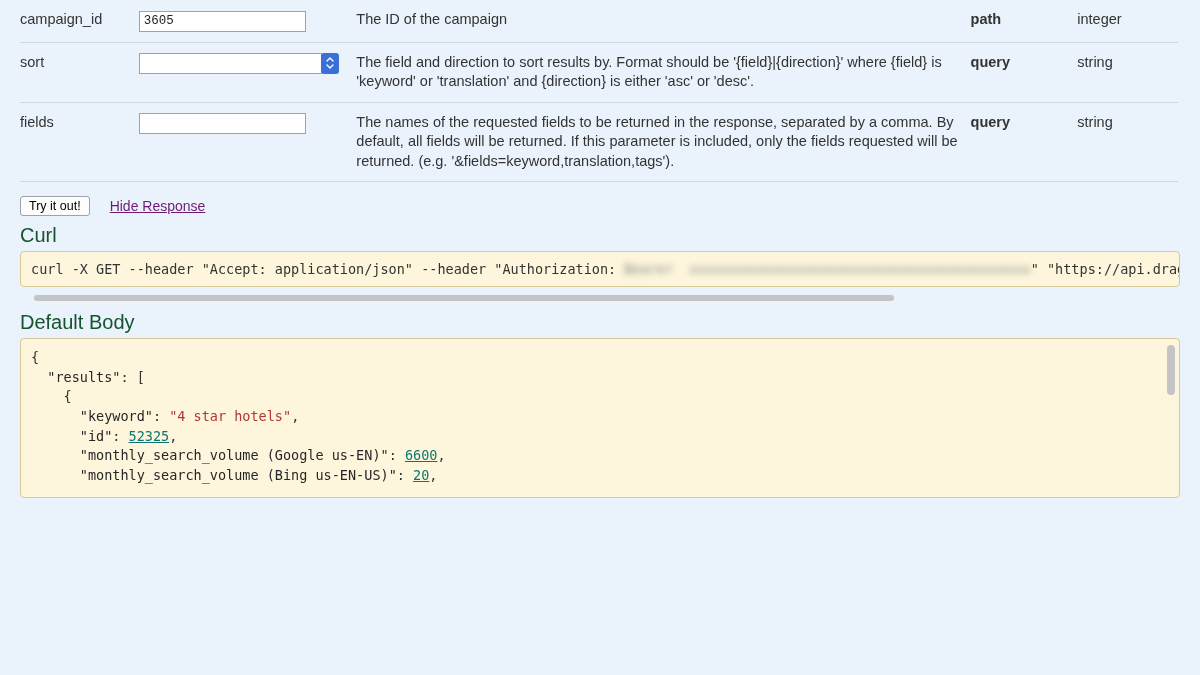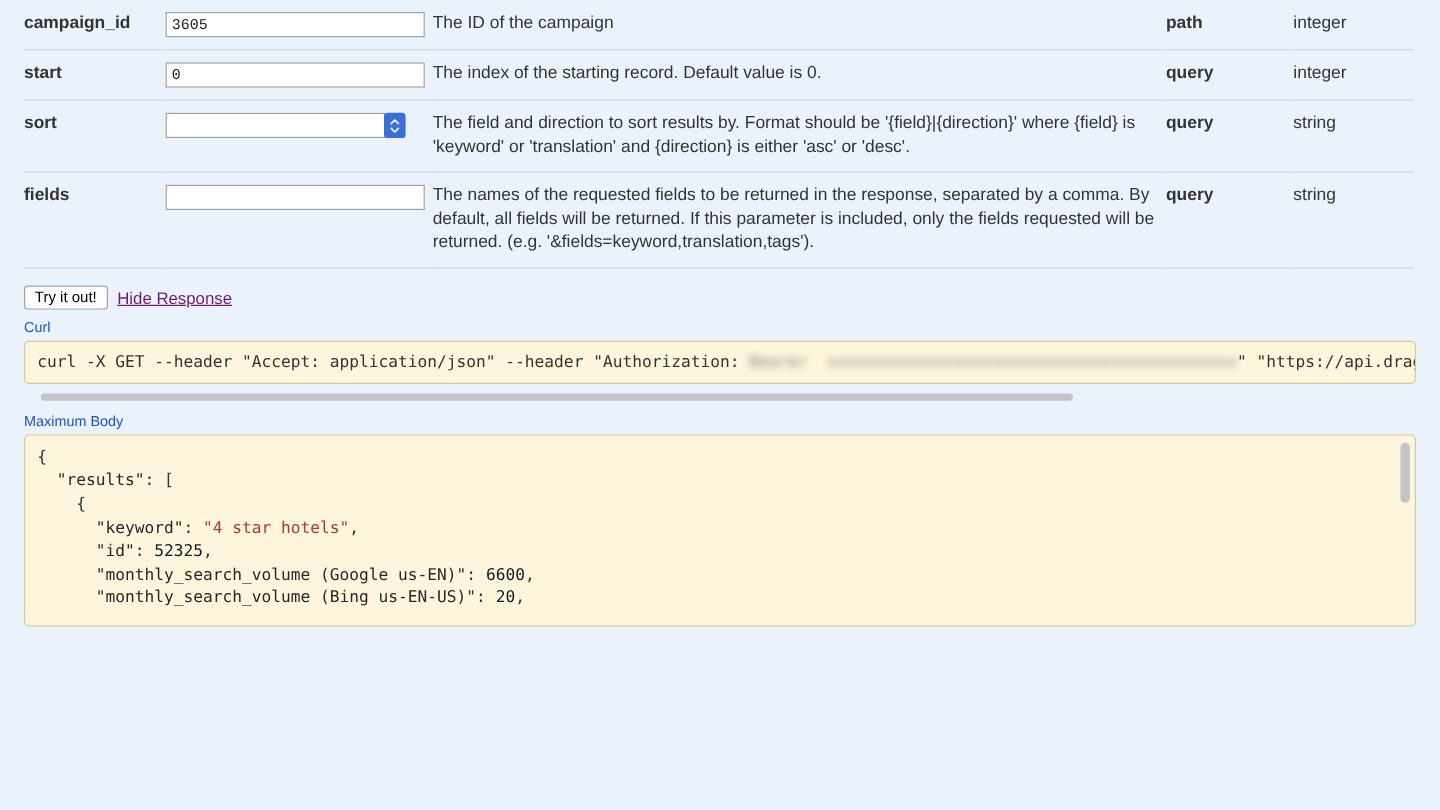--- a/index.html
+++ b/index.html
@@ -25,27 +25,27 @@
   .params-table tr {
     border-bottom: 1px solid #cfd7de;
   }
   .params-table td {
     padding: 10px 6px 10px 0;
     vertical-align: top;
     font-size: 14.5px;
     color: #333;
     line-height: 1.35;
   }
-  .col-name { width: 118px; font-weight: 700; color: #222; margin-left: 41px; }
+  .col-name { width: 118px; font-weight: 400; color: #222; margin-left: 41px; }
   .col-input { width: 216px; }
   .col-desc  { width: 610px; color: #333; }
   .col-in    { width: 106px; font-weight: 700; color: #333; }
   .col-type  { width: 100px; color: #333; }
   input.text-field {
-    width: 216px;
+    width: 167px;
     height: 21px;
     border: 1px solid #9da3a8;
     background: #fff;
     font-family: "Courier New", monospace;
     font-size: 12.5px;
     padding: 1px 4px;
     color: #222;
   }
   .select-wrapper {
     display:flex;
@@ -66,39 +66,39 @@
     background: #3b6fd8;
     border-radius: 3px;
     display:flex; align-items:center; justify-content:center;
     margin-left: -1px;
   }
   .select-btn svg { width:10px; height:12px; }
   .action-row {
     margin: 14px 20px 6px 20px;
     display:flex;
     align-items:center;
-    gap: 8px;
+    gap: 20px;
   }
   .try-btn {
     font-size: 12.5px;
     padding: 2px 8px;
     border: 1px solid #9da3a8;
     border-radius: 3px;
     background: #fdfdfd;
     cursor: pointer;
   }
   .hide-link {
     color: #701a75;
     text-decoration: underline;
     font-size: 14px;
     cursor: pointer;
   }
   .sect-heading {
-    font-size: 12px;
-    color: #1d4ed8;
+    font-size: 20px;
+    color: #14532d;
     margin: 8px 20px 4px 20px;
     font-weight: 400;
   }
   .code-box {
     margin: 0 20px 6px 20px;
     background: #fdf6dc;
     border: 1px solid #d6c99a;
     border-radius: 4px;
     padding: 9px 10px;
     font-family: "Menlo","Consolas",monospace;
@@ -129,44 +129,37 @@
   }
   .vscrollbar {
     position: absolute;
     right: 4px; top: 6px;
     width: 8px; height: 50px;
     background: #c4c4c4;
     border-radius: 5px;
   }
   .json-key { color: #272727; }
   .json-str { color: #b13636; }
-  .json-num { color: #0f172a; }
+  .json-num { color: #0f766e; text-decoration: underline; }
   .blur {
     filter: blur(3px);
     color: #8a8a8a;
   }
 </style>
 </head>
 <body>
 <div class="page">
 
 <table class="params-table">
   <tbody id="param-rows">
         <tr>
           <td class="col-name">campaign_id</td>
           <td class="col-input"><input class="text-field" value="3605" style=""></td>
           <td class="col-desc">The ID of the campaign</td>
           <td class="col-in">path</td>
-          <td class="col-type">integer</td>
-        </tr>
-        <tr>
-          <td class="col-name">start</td>
-          <td class="col-input"><input class="text-field" value="0" style=""></td>
-          <td class="col-desc">The index of the starting record. Default value is 0.</td>
-          <td class="col-in">query</td>
           <td class="col-type">integer</td>
         </tr>
         <tr>
           <td class="col-name">sort</td>
           <td class="col-input">
             <div class="select-wrapper">
               <select class="select-field"><option></option></select>
               <div class="select-btn">
                 <svg viewBox="0 0 10 12">
                   <path d="M2 4 L5 1 L8 4 M2 8 L5 11 L8 8" stroke="#fff" stroke-width="1.4" fill="none" stroke-linecap="round" stroke-linejoin="round"></path>
@@ -193,21 +186,21 @@
   <a class="hide-link">Hide Response</a>
 </div>
 
 <div class="sect-heading">Curl</div>
 <div class="code-box"><span>curl -X GET --header "Accept: application/json" --header "Authorization:</span> <span class="blur">Bearer  xxxxxxxxxxxxxxxxxxxxxxxxxxxxxxxxxxxxxxxxxx</span><span>" "https://api.dragonmetrics.com/v</span></div>
 <div class="scroll-track">
   <div class="scroll-thumb"></div>
 </div>
 
 
-<div class="sect-heading">Maximum Body</div>
+<div class="sect-heading">Default Body</div>
 <div class="code-box body"><span>{</span>
   <span class="json-key">"results"</span><span>: [</span>
 <span>    {</span>
       <span class="json-key">"keyword"</span>: <span class="json-str">"4 star hotels"</span>,
       <span class="json-key">"id"</span>: <span class="json-num">52325</span>,
       <span class="json-key">"monthly_search_volume (Google us-EN)"</span>: <span class="json-num">6600</span>,
       <span class="json-key">"monthly_search_volume (Bing us-EN-US)"</span>: <span class="json-num">20</span>,
 <div class="vscrollbar"></div></div>
 
 </div>

